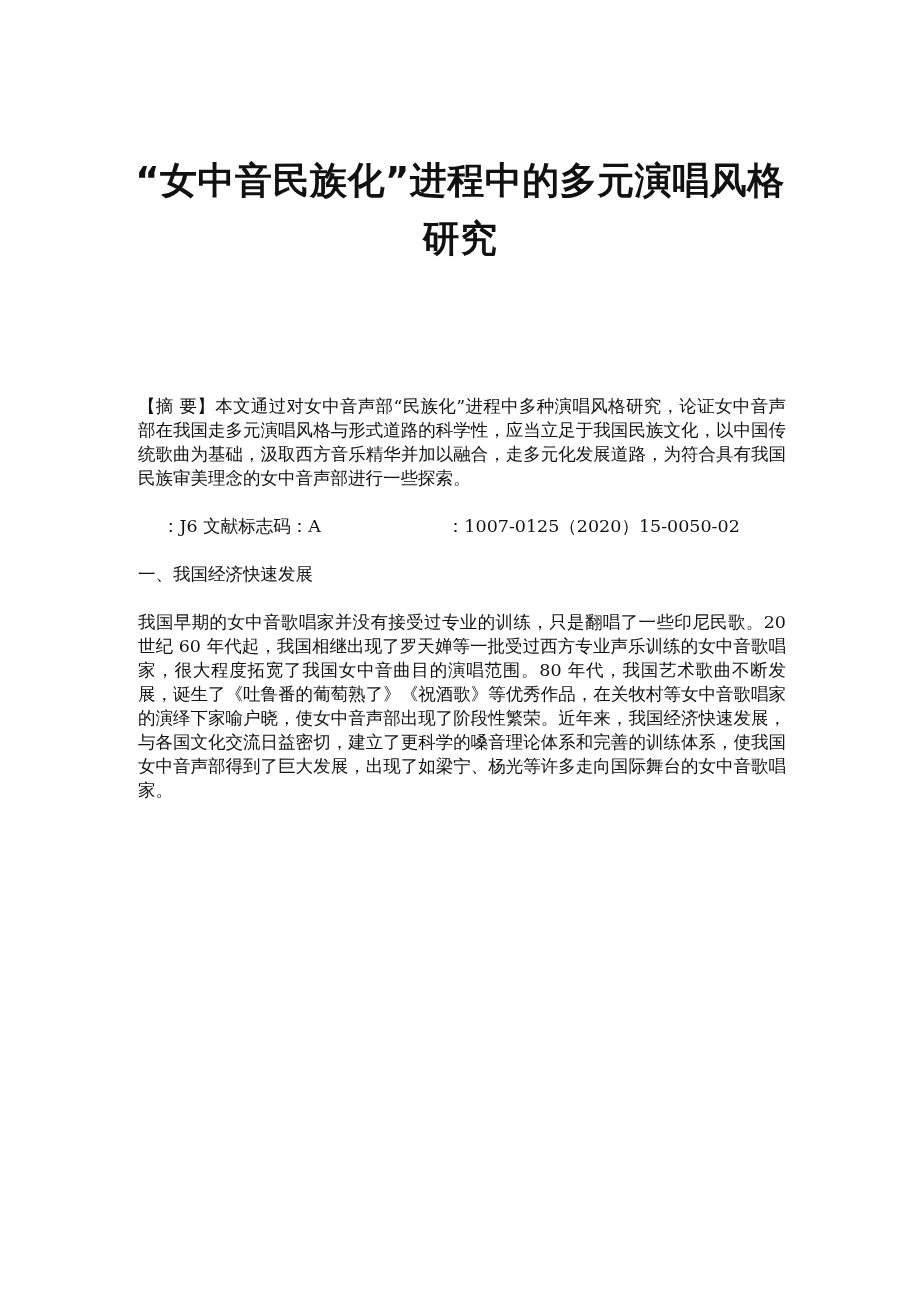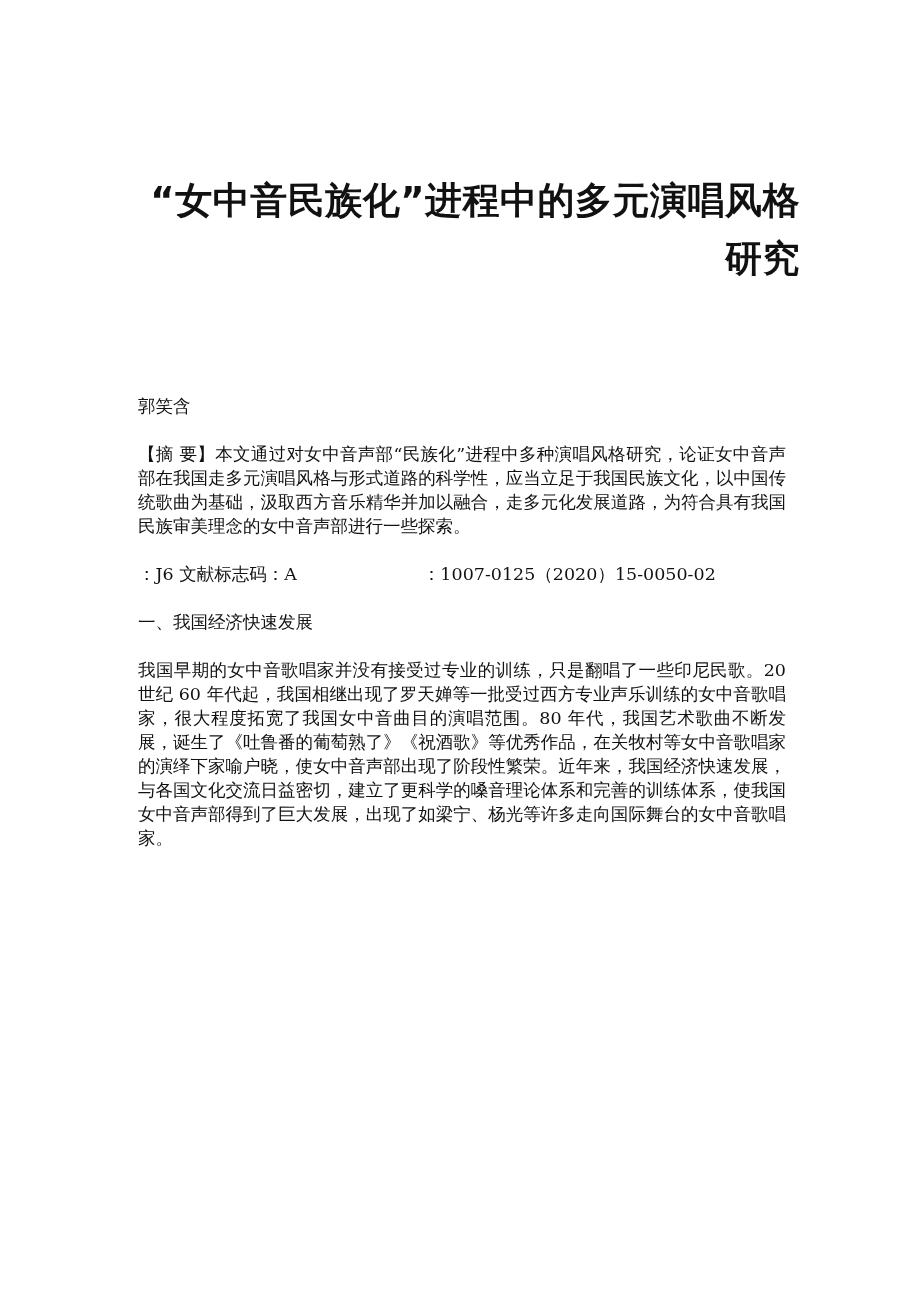--- a/index.html
+++ b/index.html
@@ -1,30 +1,29 @@
 <!DOCTYPE html>
 <html><head>
 <meta charset="utf-8">
 <style>
   html, body { margin:0; padding:0; background:#ffffff; }
   body { width:920px; height:1302px; position:relative; overflow:hidden;
          font-family: "DejaVu Serif", "Liberation Serif", serif; color:#111; }
-  .title { position:absolute; left:120px; width:680px; top:172px; text-align:right;
+  .title { position:absolute; left:120px; width:680px; top:152px; text-align:center;
            font-family:"DejaVu Sans","Liberation Sans",sans-serif; font-size:37px; line-height:58px;
            font-weight:bold; letter-spacing:0.5px; }
   .content { position:absolute; left:138px; width:648px; top:394px; font-size:17.5px; line-height:24px; }
   .p { margin:0 0 24px 0; text-align:justify; text-align-last:left; }
-  .meta { white-space:pre; }
+  .meta { white-space:pre;margin-left:24px; }
 </style>
 </head>
 <body>
 
 <div class="title">
   <span>“女中音民族化”进程中的多元演唱风格研究</span>
 </div>
 
 <div class="content">
-  <p class="p">郭笑含</p>
   <p class="p">【摘  要】本文通过对女中音声部“民族化”进程中多种演唱风格研究，论证女中音声部在我国走多元演唱风格与形式道路的科学性，应当立足于我国民族文化，以中国传统歌曲为基础，汲取西方音乐精华并加以融合，走多元化发展道路，为符合具有我国民族审美理念的女中音声部进行一些探索。</p>
   <p class="p meta"><span>：J6 文献标志码：A</span><span style="display:inline-block;width:126px"></span><span>：1007-0125（2020）15-0050-02</span></p>
   <p class="p">一、我国经济快速发展</p>
   <p class="p">我国早期的女中音歌唱家并没有接受过专业的训练，只是翻唱了一些印尼民歌。20 世纪 60 年代起，我国相继出现了罗天婵等一批受过西方专业声乐训练的女中音歌唱家，很大程度拓宽了我国女中音曲目的演唱范围。80 年代，我国艺术歌曲不断发展，诞生了《吐鲁番的葡萄熟了》《祝酒歌》等优秀作品，在关牧村等女中音歌唱家的演绎下家喻户晓，使女中音声部出现了阶段性繁荣。近年来，我国经济快速发展，与各国文化交流日益密切，建立了更科学的嗓音理论体系和完善的训练体系，使我国女中音声部得到了巨大发展，出现了如梁宁、杨光等许多走向国际舞台的女中音歌唱家。</p>
 </div>
 
 </body></html>

